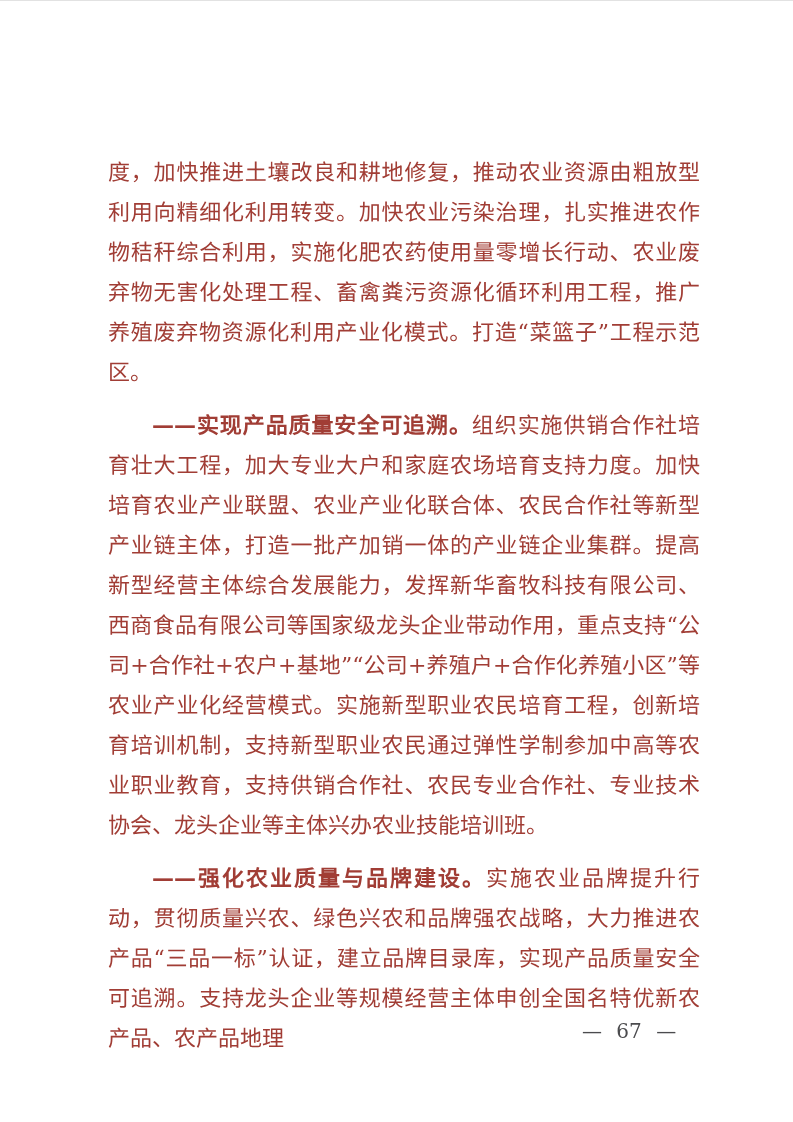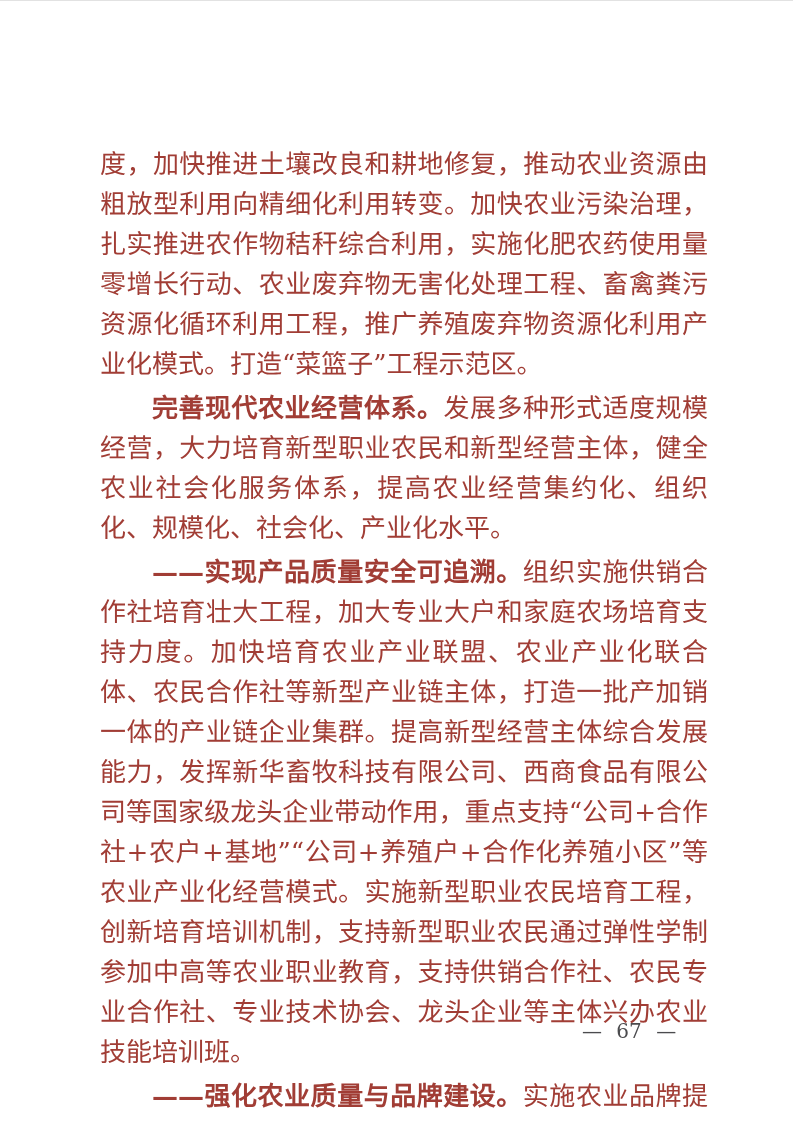--- a/index.html
+++ b/index.html
@@ -20,23 +20,23 @@
     background: var(--page-bg, #ffffff);
     border-top: 1px solid #e2e2e2;
   }
   .content {
     position: absolute;
     left: 96px;
     top: 139px;
     width: 616px;
   }
   .para {
-    margin: 4px;
+    margin: 12px;
     padding: 0;
-    font-size: 26px;
+    font-size: 22px;
     line-height: 40px;
     color: var(--text-color, #a13d35);
     text-align: justify;
     letter-spacing: 0;
     word-break: normal;
   }
   .para.indent {
     text-indent: 2em;
   }
   .para .lead {
@@ -54,21 +54,20 @@
   }
 </style>
 </head>
 <body>
 
 <div class="page">
   <div class="content">
 
     <p class="para"><b class="lead"></b><span>度，加快推进土壤改良和耕地修复，推动农业资源由粗放型利用向精细化利用转变。加快农业污染治理，扎实推进农作物秸秆综合利用，实施化肥农药使用量零增长行动、农业废弃物无害化处理工程、畜禽粪污资源化循环利用工程，推广养殖废弃物资源化利用产业化模式。打造“菜篮子”工程示范区。</span></p>
 
-    <p class="para indent"><b class="lead">完善现代农业经营体系。</b><span>发展多种形式适度规模经营，大力培育新型职业农民和新型经营主体，健全农业社会化服务体系，提高农业经营集约化、组织化、规模化、社会化、产业化水平。</span></p>
 
     <p class="para indent"><b class="lead">——实现产品质量安全可追溯。</b><span>组织实施供销合作社培育壮大工程，加大专业大户和家庭农场培育支持力度。加快培育农业产业联盟、农业产业化联合体、农民合作社等新型产业链主体，打造一批产加销一体的产业链企业集群。提高新型经营主体综合发展能力，发挥新华畜牧科技有限公司、西商食品有限公司等国家级龙头企业带动作用，重点支持“公司+合作社+农户+基地”“公司+养殖户+合作化养殖小区”等农业产业化经营模式。实施新型职业农民培育工程，创新培育培训机制，支持新型职业农民通过弹性学制参加中高等农业职业教育，支持供销合作社、农民专业合作社、专业技术协会、龙头企业等主体兴办农业技能培训班。</span></p>
 
     <p class="para indent"><b class="lead">——强化农业质量与品牌建设。</b><span>实施农业品牌提升行动，贯彻质量兴农、绿色兴农和品牌强农战略，大力推进农产品“三品一标”认证，建立品牌目录库，实现产品质量安全可追溯。支持龙头企业等规模经营主体申创全国名特优新农产品、农产品地理</span></p>
 
   </div>
 
   <div class="page-number">— 67 —</div>
 </div>
 

